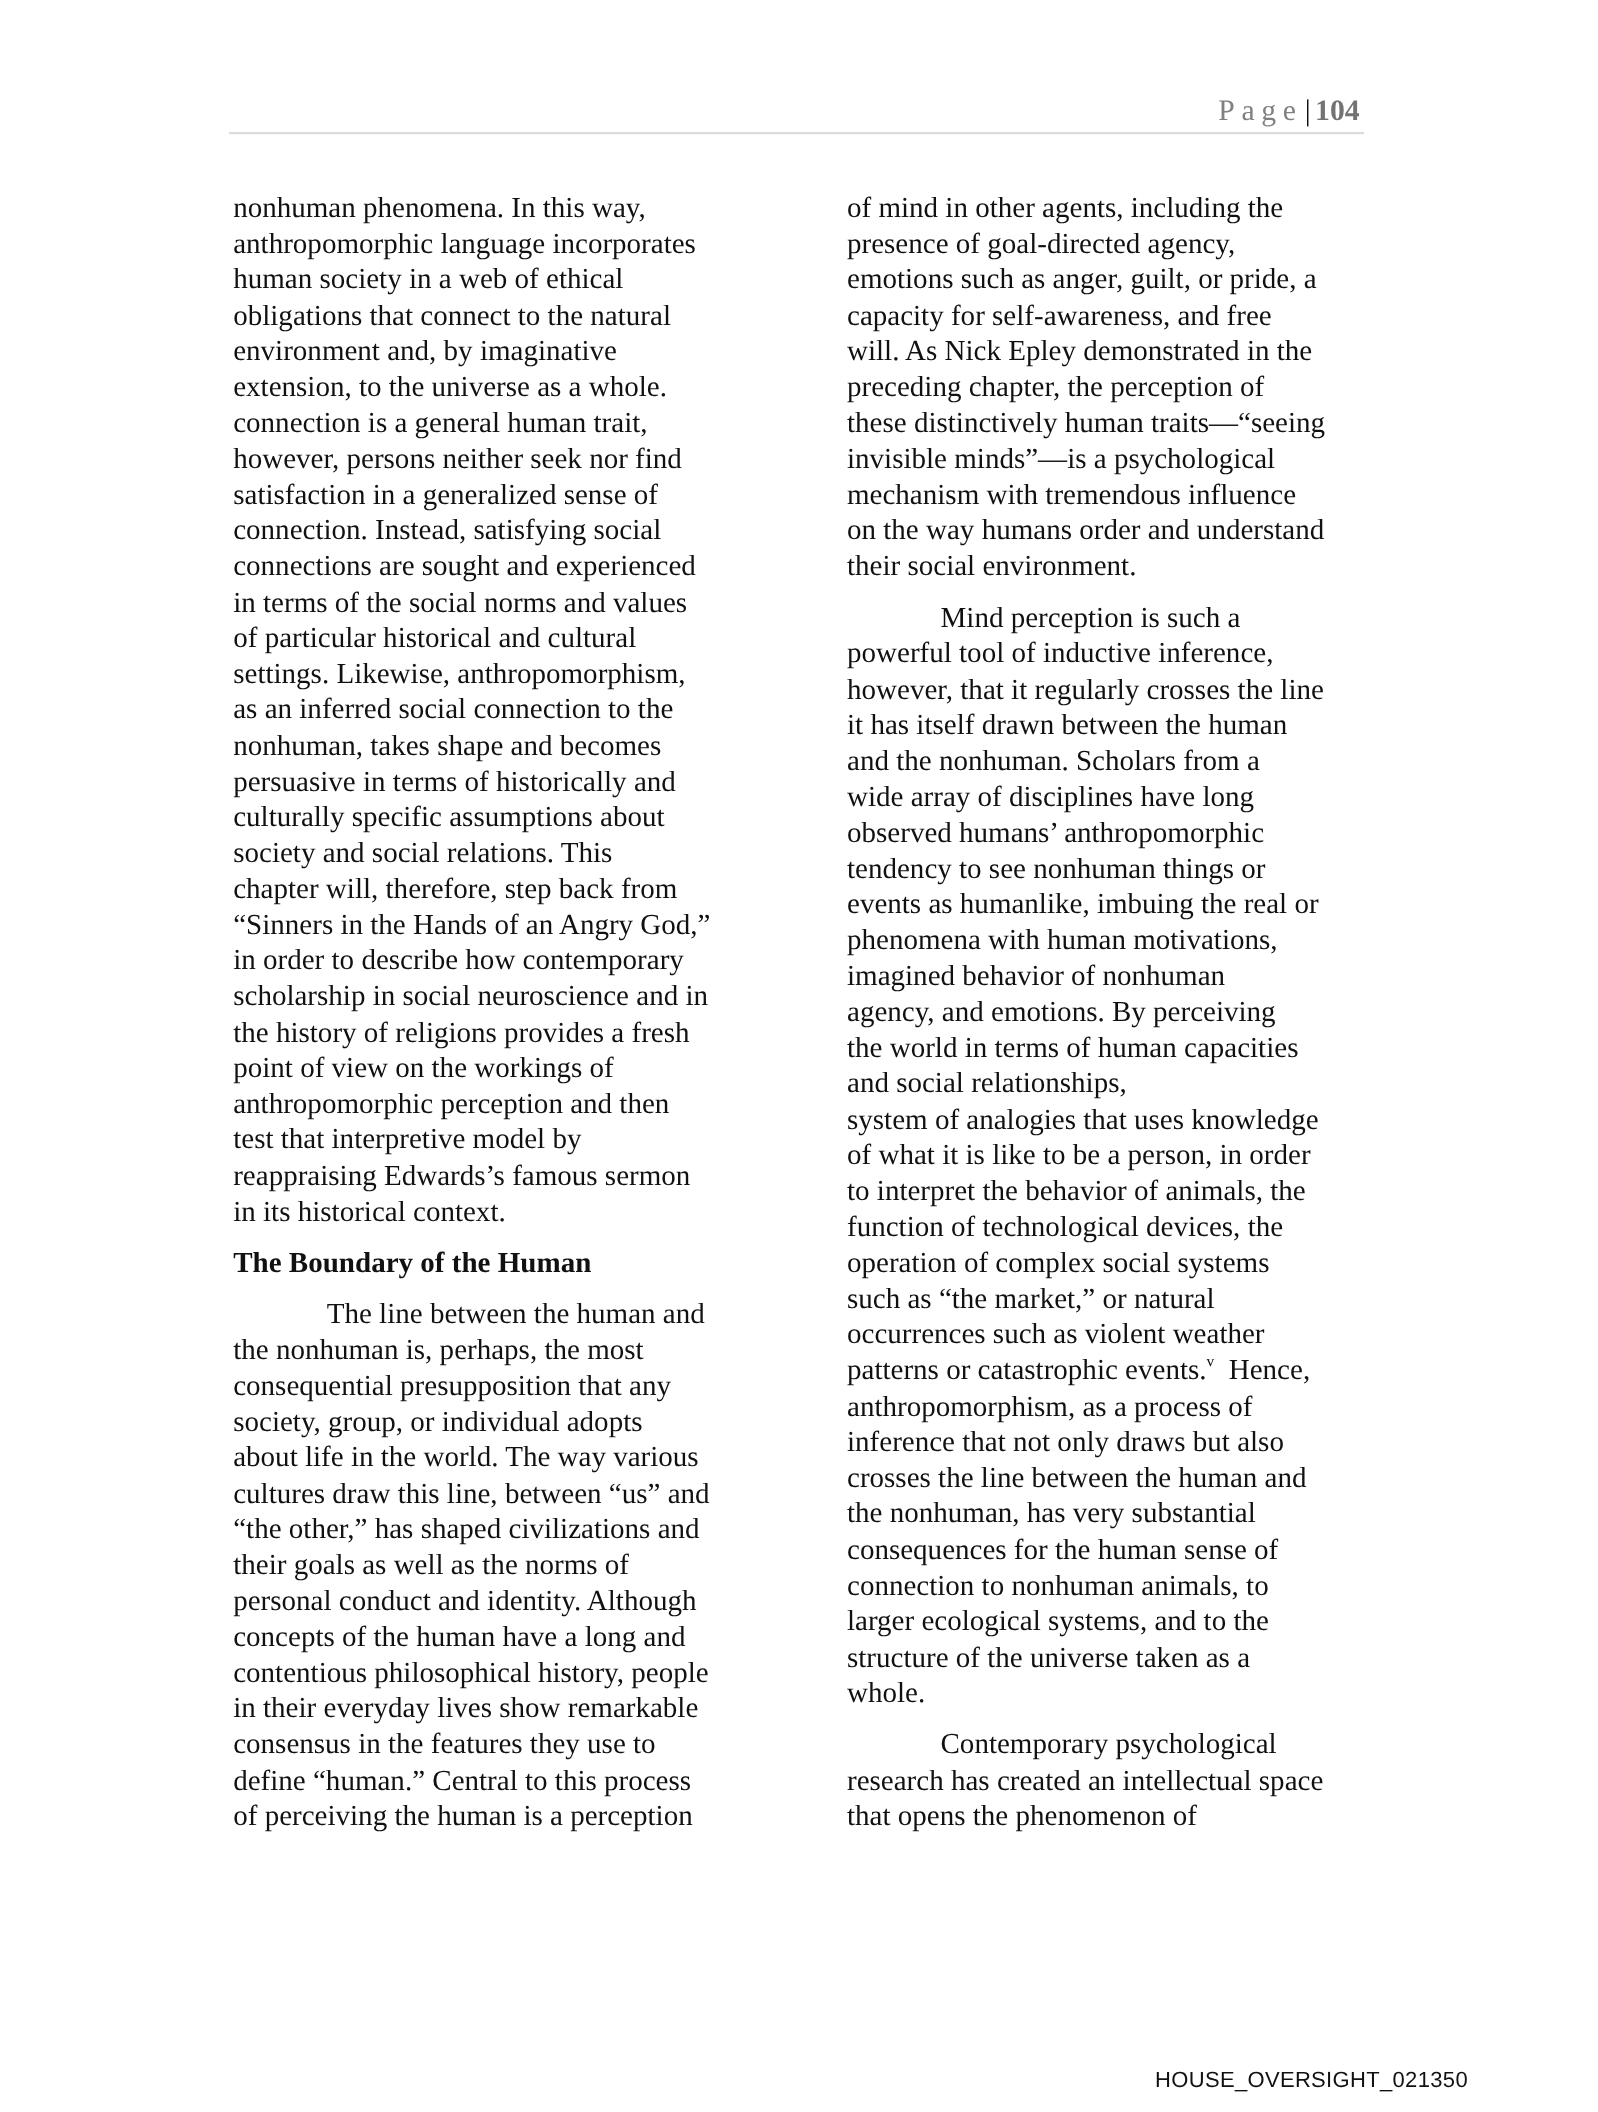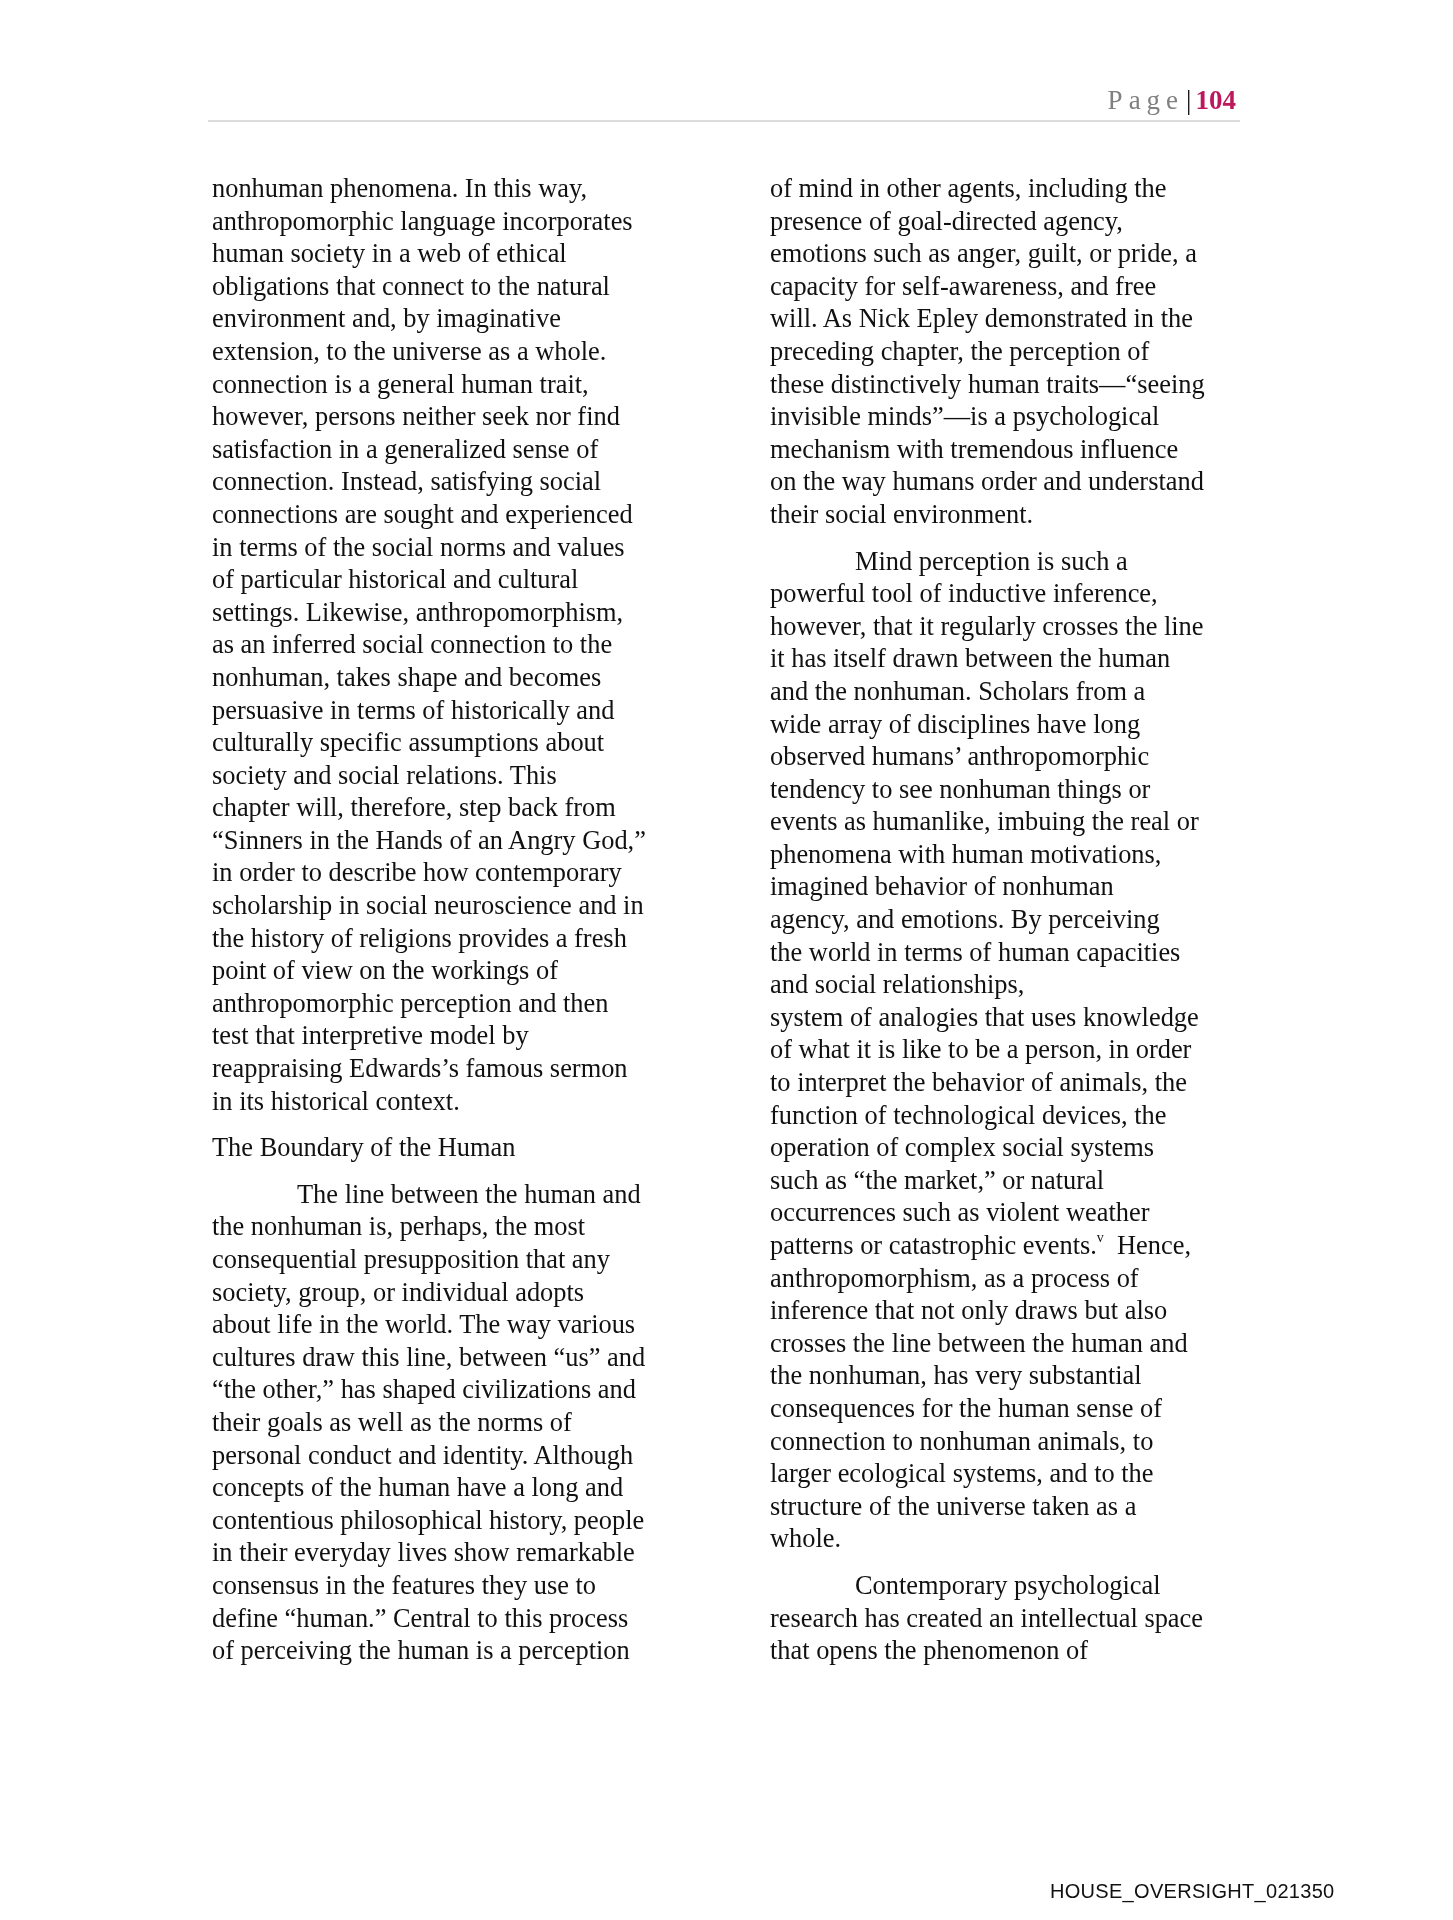--- a/index.html
+++ b/index.html
@@ -34,41 +34,41 @@
   }
   .header-page-word {
     color: #808080;
     letter-spacing: 6px;
   }
   .header-sep {
     color: #111;
     margin: 0 4px 0 2px;
   }
   .header-number {
-    color: #be185d;
+    color: #737373;
     font-weight: bold;
   }
   .column {
     position: absolute;
     top: 172px;
     font-size: 26.4px;
     line-height: 32.6px;
     white-space: nowrap;
   }
   .col-left { left: 212px; width: 480px; }
   .col-right { left: 770px; width: 480px; }
   .line {
     display: block;
     height: 32.6px;
   }
   .para-gap { height: 14px; display: block; }
   .indent { padding-left: 85px; }
   .heading {
     display: block;
-    font-weight: normal;
+    font-weight: bold;
     height: 32.6px;
     margin-top: 14px;
     margin-bottom: 14px;
   }
   sup.footnote-ref {
     font-size: 14px;
     vertical-align: 12px;
     line-height: 0;
   }
   .bates {

